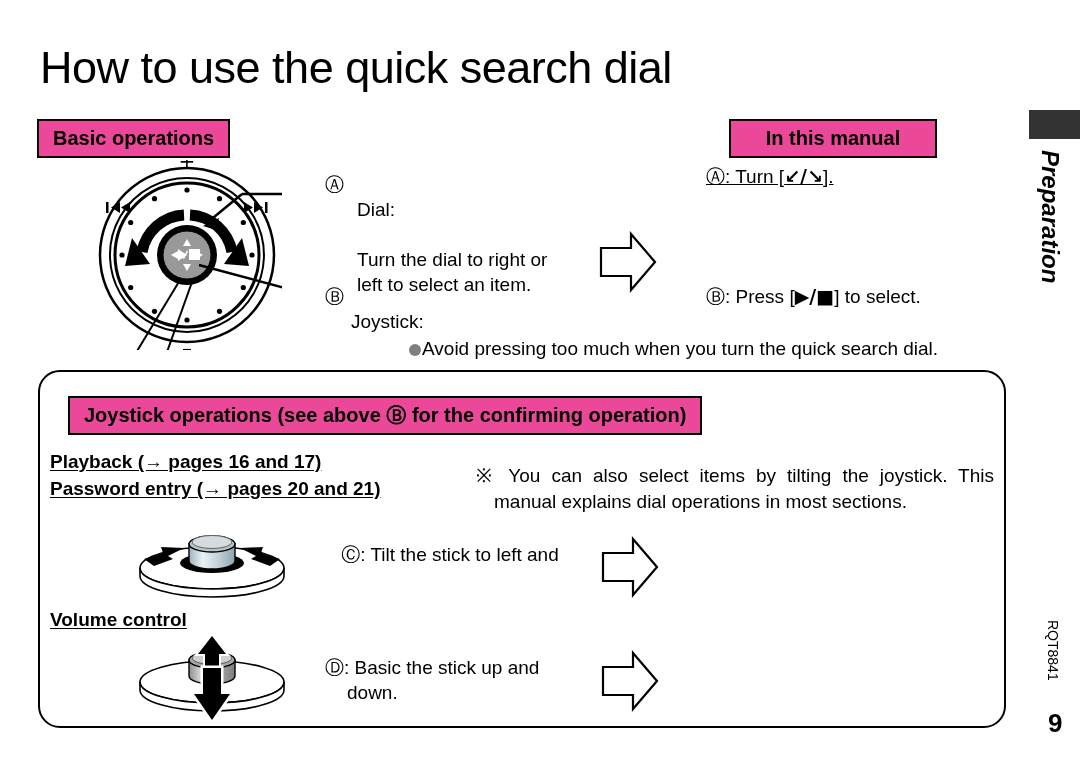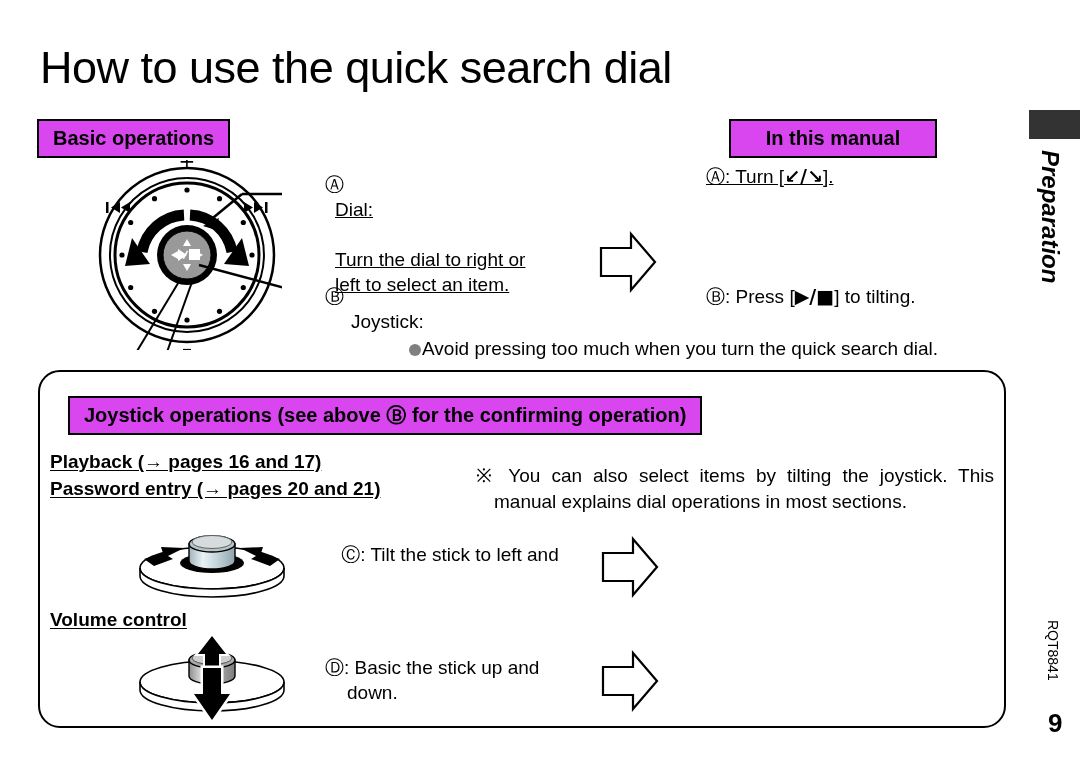--- a/index.html
+++ b/index.html
@@ -26,21 +26,21 @@
     letter-spacing: -0.5px;
     line-height: 1.05;
     white-space: nowrap;
     margin-top: 8px;
   }
 
   
   .hdr-box {
     position: absolute;
     border: 2px solid #000;
-    background: #d946ef;
+    background: #ec4899;
     font-weight: bold;
     font-size: 20px;
     text-align: center;
     line-height: 1;
     padding: 7px 14px 8px 14px;
     white-space: nowrap;
   }
   #basic-operations-heading { left: 37px; top: 119px; }
   #in-this-manual-heading { left: 729px; top: 119px; width: 176px; }
 
@@ -59,21 +59,21 @@
     font-size: 19px;
     line-height: 25px;
     white-space: pre-line;
   }
   .op-label {
     position: absolute;
     font-size: 19px;
     line-height: 25px;
   }
   #op-a-label { left: 325px; top: 172px; }
-  #op-a-text  { left: 335px; top: 172px; width: 230px; text-decoration: underline; }
+  #op-a-text  { left: 357px; top: 172px; width: 230px; }
   #op-b-label { left: 325px; top: 284px; }
   #op-b-text  { left: 351px; top: 284px; width: 250px; }
 
   
   .fat-arrow { position: absolute; }
   #arrow-basic { left: 598px; top: 231px; }
   #arrow-c     { left: 600px; top: 536px; }
   #arrow-d     { left: 600px; top: 650px; }
 
   
@@ -306,21 +306,21 @@
   <svg width="60" height="62" viewBox="0 0 60 62" xmlns="http://www.w3.org/2000/svg">
     <path d="M 3 17 L 33 17 L 33 3 L 57 31 L 33 59 L 33 45 L 3 45 Z" fill="#ffffff" stroke="#000" stroke-width="2.2" stroke-linejoin="miter"></path>
   </svg>
 </div>
 
 <div class="manual-line" id="manual-a">
   <span class="glyph-thin">Ⓐ</span><span>: Turn [</span><span class="glyph">↙/↘</span><span>].</span>
 </div>
 
 <div class="manual-line" id="manual-b">
-  <span class="glyph-thin">Ⓑ</span><span>: Press [</span><span class="glyph">▶/■</span><span>] to tilting.</span>
+  <span class="glyph-thin">Ⓑ</span><span>: Press [</span><span class="glyph">▶/■</span><span>] to select.</span>
 </div>
 
 <div class="manual-line" id="manual-c">
   <span class="glyph-thin">Ⓒ</span><span>: Tilt the joystick to [</span><span class="glyph-thin">◁/▷</span><span>].</span>
 </div>
 
 <div class="manual-line" id="manual-d">
   <span class="glyph-thin">Ⓓ</span><span>: Tilt the joystick to [</span><span class="glyph-thin">△/▽</span><span>].</span>
 </div>
 

